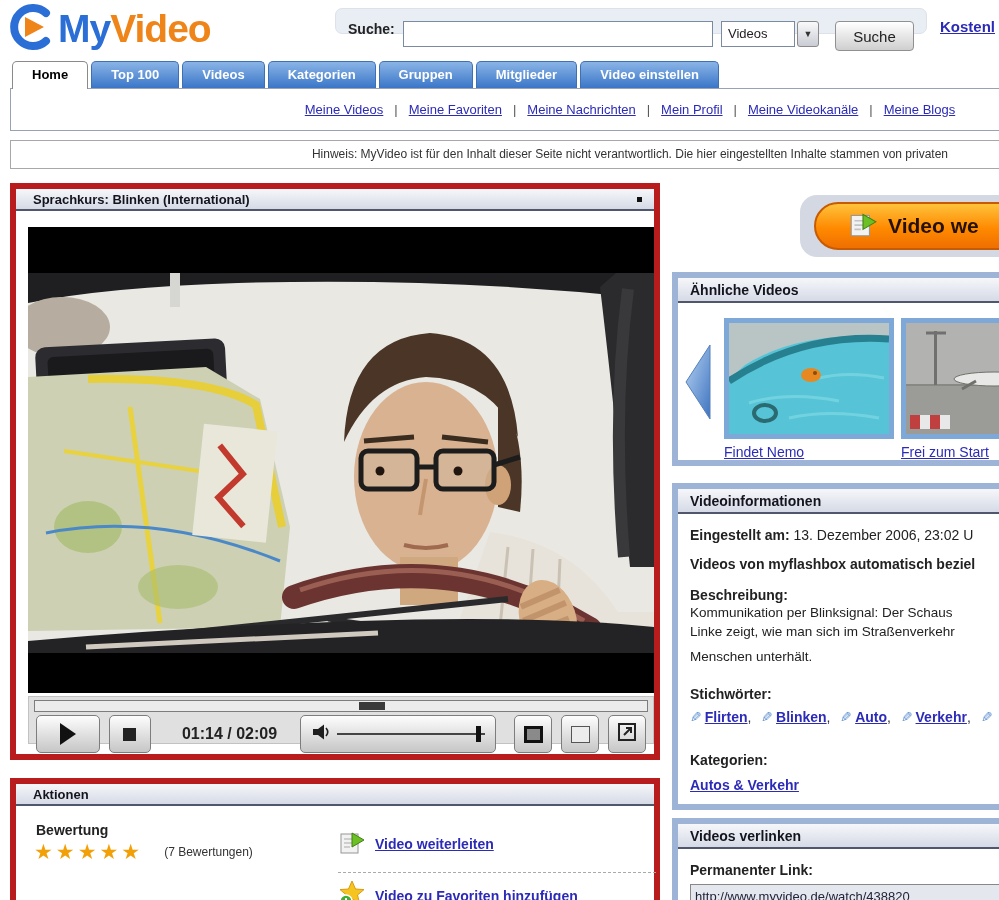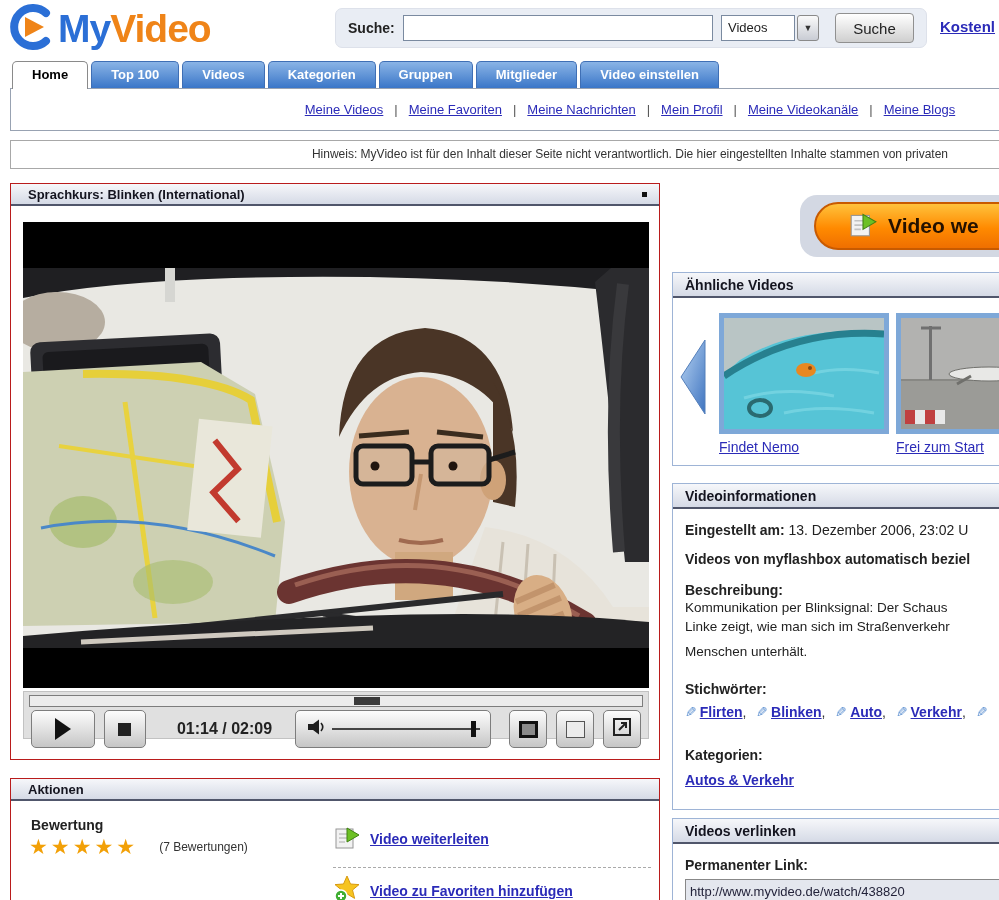--- a/index.html
+++ b/index.html
@@ -6,23 +6,23 @@
   html,body { width:999px; height:900px; overflow:hidden; background:#fff;
     font-family:"Liberation Sans", sans-serif; color:#222; }
   .page { position:relative; width:999px; height:900px; }
   a { color:#2b2bb8; text-decoration:underline; cursor:pointer; }
 
   
   .logo { position:absolute; left:8px; top:4px; display:flex; align-items:center; }
   .logo-text { font-size:39px; font-weight:bold; letter-spacing:-1px; margin-left:4px; }
   .logo-my { color:#2b6fd6; }
   .logo-video { color:#ef8418; }
-  .search-bar { position:absolute; left:335px; top:8px; width:592px; height:40px;
+  .search-bar { position:absolute; left:335px; top:8px; width:592px; height:26px;
     background:#e9edf4; border:1px solid #dde1ea; border-radius:7px;
-    display:flex; align-items:center; padding:5px 12px; }
+    display:flex; padding:12px 12px; }
   .search-label { font-weight:bold; font-size:14px; color:#222; margin-right:8px; }
   .search-input { width:322px; height:26px; border:1px solid #7a8aa0; background:#fff;
     font-size:13px; padding:0 4px; }
   .dd { display:flex; margin-left:8px; }
   .dd-value { width:74px; height:26px; background:#fff; border:1px solid #7a8aa0;
     font-size:13px; line-height:24px; padding-left:6px; }
   .dd-arrow { width:22px; height:26px; margin-left:2px; border:1px solid #8a8a8a; border-radius:3px;
     background:linear-gradient(#fafafa,#c9ccd4); font-size:9px; color:#333;
     display:flex; align-items:center; justify-content:center; cursor:pointer; }
   .search-btn { margin-left:16px; width:82px; height:30px; border:1px solid #909090; border-radius:4px;
@@ -38,21 +38,21 @@
   .tab.active { background:#fff; color:#000; border-color:#8a8a8a; height:28px; margin-bottom:-1px; z-index:6; }
   .subnav-box { position:absolute; left:10px; top:88px; width:1240px; height:43px;
     border:1px solid #98a2b2; background:#fff; display:flex; align-items:center;
     justify-content:center; gap:11px; font-size:13px; }
   .subnav-sep { color:#555; }
   .notice-box { position:absolute; left:10px; top:140px; width:1240px; height:29px;
     border:1px solid #a8a8a8; background:#fff; font-size:12px; color:#333;
     line-height:27px; text-align:center; white-space:nowrap; }
 
   
-  .panel { position:absolute; border:1px solid #b91c1c; background:#fff; }
+  .panel { position:absolute; border:6px solid #b91c1c; background:#fff; }
   .sect-head { position:relative; background:linear-gradient(#f6f7fa,#d5dae6);
     border-bottom:2px solid #50566b; font-weight:bold; color:#14141f; white-space:nowrap; }
   .sect-head.left { height:22px; line-height:21px; font-size:13px; padding-left:17px; }
   .sect-head.right { height:25px; line-height:24px; font-size:14px; padding-left:12px; }
   .head-marker { position:absolute; right:12px; top:8px; width:5px; height:5px; background:#111; }
 
   
   .player-panel { left:10px; top:183px; width:650px; height:577px; }
   .video-stage { position:absolute; left:12px; top:38px; width:626px; height:466px; background:#000; cursor:pointer; }
   .controls { position:absolute; left:12px; top:507px; width:626px; height:48px;

